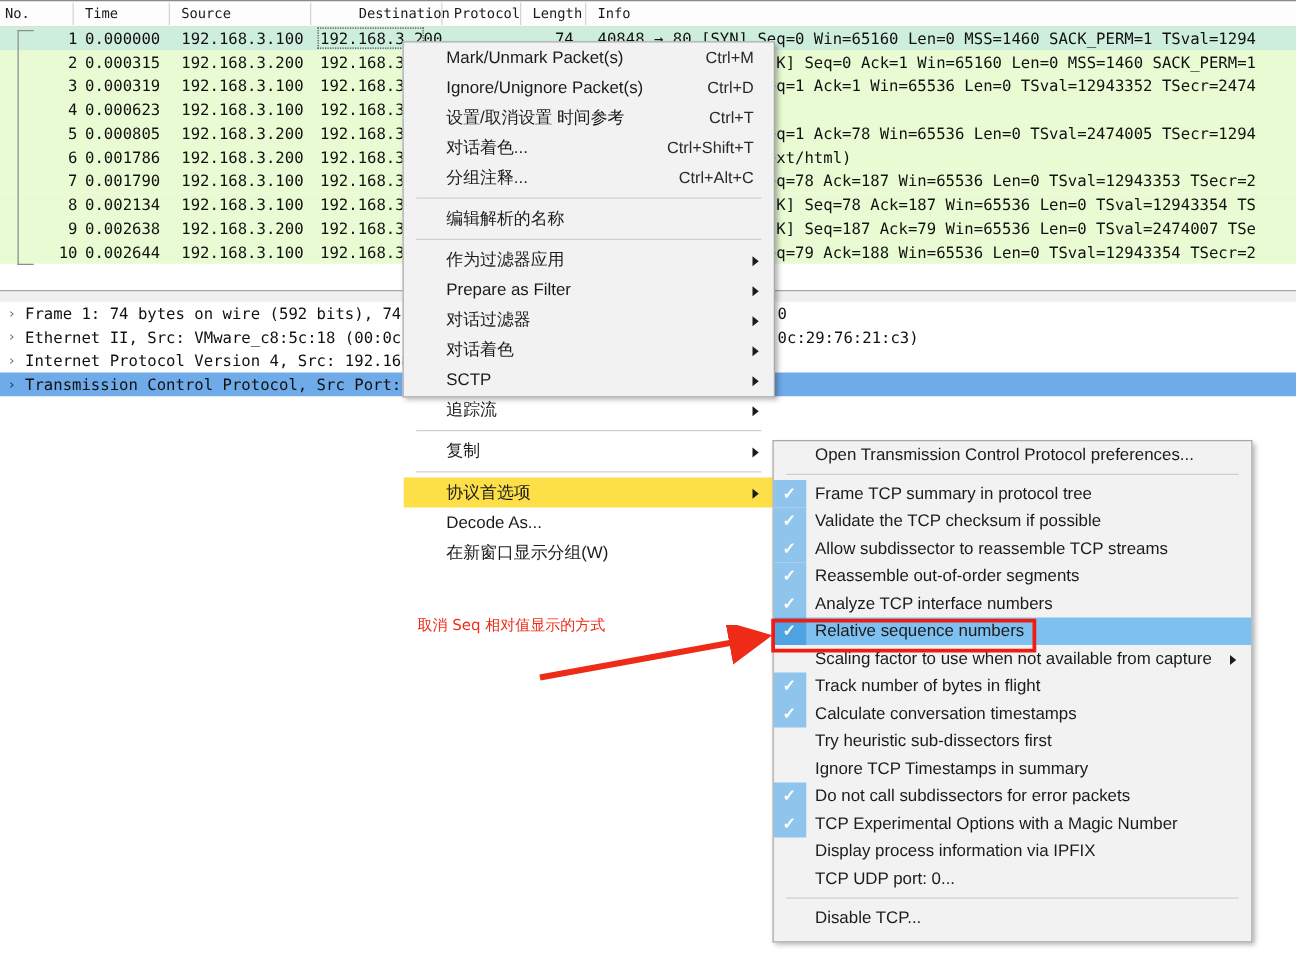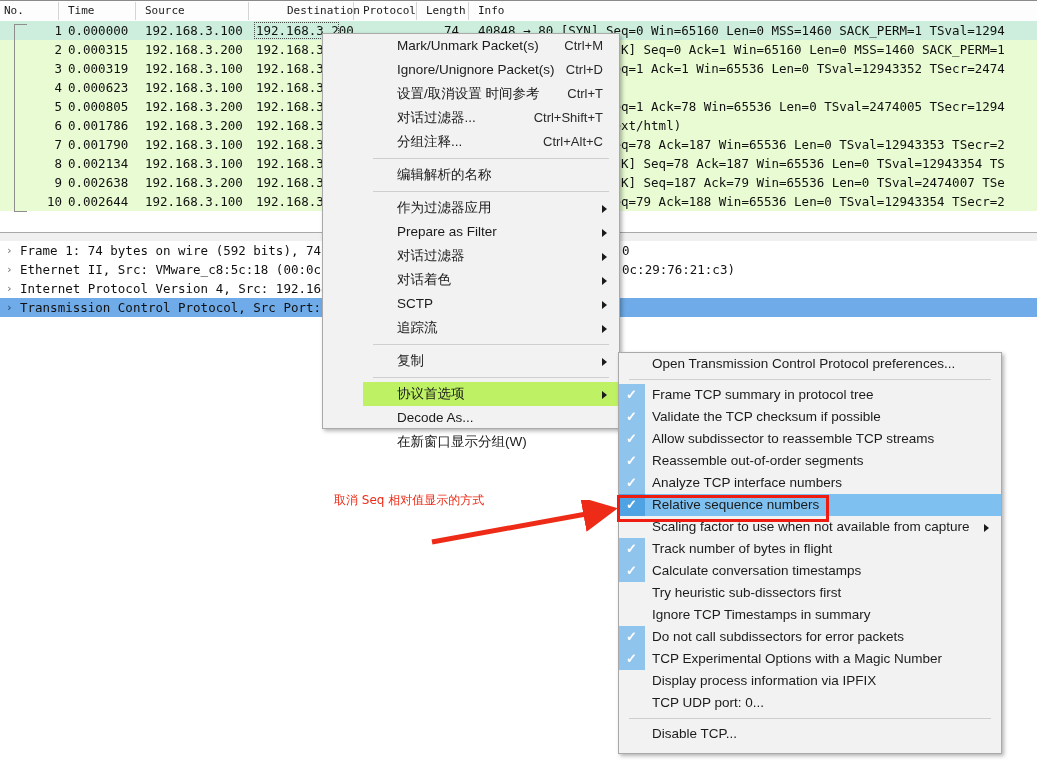--- a/index.html
+++ b/index.html
@@ -75,34 +75,34 @@
   .drow .dtxt{ position:absolute; left:20px; }
   .drow.sel .arrow{ color:#17375e; }
 
   
   .menu{
     position:absolute; background:#f2f2f2;
     border:1px solid #a9a9a9;
     box-shadow:2px 2px 4px rgba(0,0,0,.30);
     box-sizing:border-box;
   }
-  .menu.main{ left:322px; top:33px; width:298px; height:396px;padding-left:40px; }
+  .menu.main{ left:322px; top:33px; width:298px; height:285px; }
   .mi{
     position:relative; height:24px; line-height:24px;
     font-family:"Liberation Sans", sans-serif; font-size:13.5px; color:#1b1b1b;
     white-space:nowrap; cursor:default;
   }
   .mi .lab{ position:absolute; left:34px; }
   .mi .acc{ position:absolute; right:16px; color:#2a2a2a; font-size:13px; }
   .mi .arr{
     position:absolute; right:12px; top:9px;
     width:0;height:0;border-left:5px solid #1b1b1b;
     border-top:4px solid transparent; border-bottom:4px solid transparent;
   }
-  .mi.hl{ background:#bef264; }
+  .mi.hl{ background:#fde047; }
   .msep{ height:1px; margin:4px 10px 4px 10px; background:#cfcfcf; }
 
   
   .menu.sub{ left:618px; top:352px; width:384px; height:402px; background:#f2f2f2; }
   .si{
     position:relative; height:22px; line-height:22px;
     font-family:"Liberation Sans", sans-serif; font-size:13.5px; color:#1b1b1b;
     white-space:nowrap; cursor:default;
   }
   .si .chk{
@@ -281,21 +281,21 @@
       </div>
       <div class="mi">
         <span class="lab">Ignore/Unignore Packet(s)</span>
         <span class="acc">Ctrl+D</span>
       </div>
       <div class="mi">
         <span class="lab">设置/取消设置 时间参考</span>
         <span class="acc">Ctrl+T</span>
       </div>
       <div class="mi">
-        <span class="lab">对话过滤器...</span>
+        <span class="lab">对话着色...</span>
         <span class="acc">Ctrl+Shift+T</span>
       </div>
       <div class="mi">
         <span class="lab">分组注释...</span>
         <span class="acc">Ctrl+Alt+C</span>
       </div>
       <div class="msep"></div>
       <div class="mi">
         <span class="lab">编辑解析的名称</span>
       </div>

